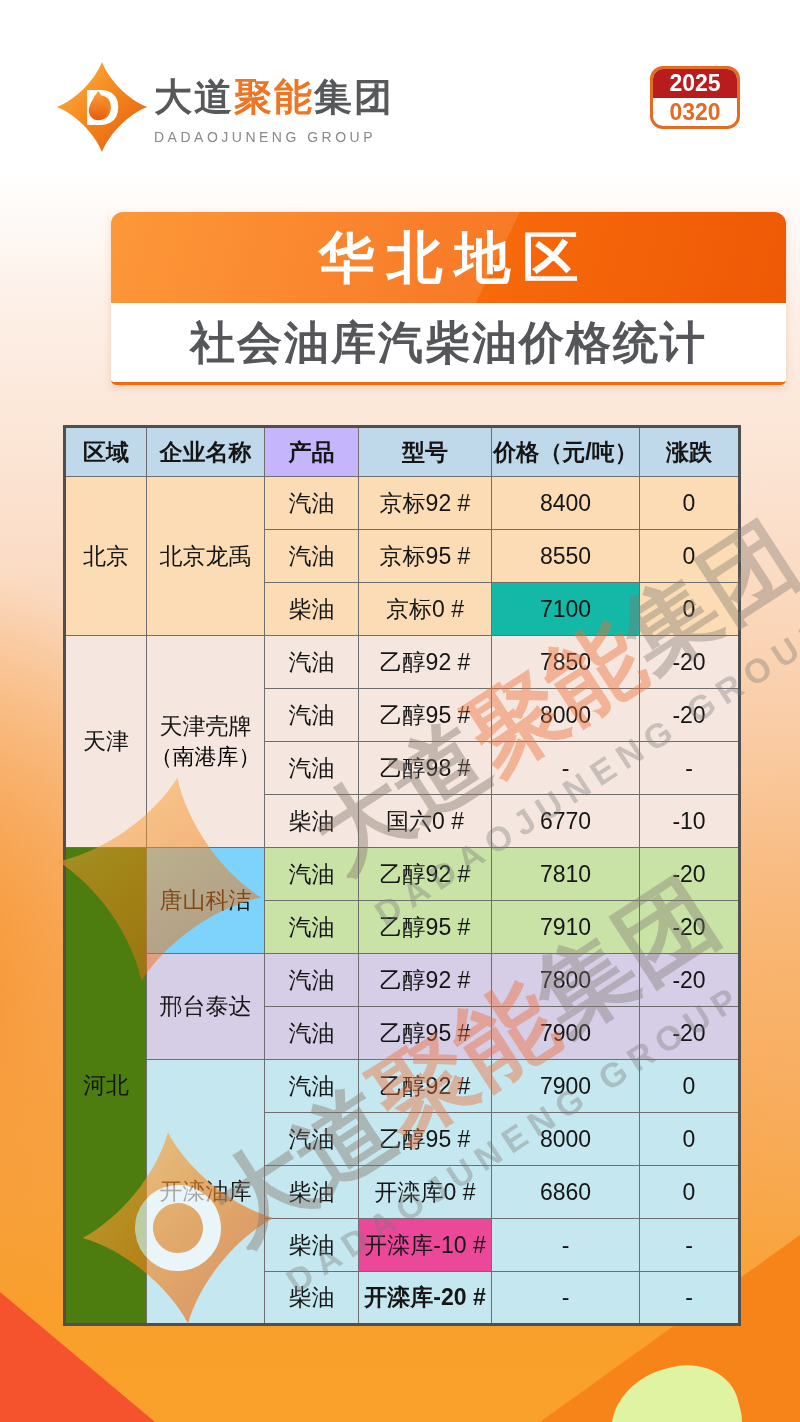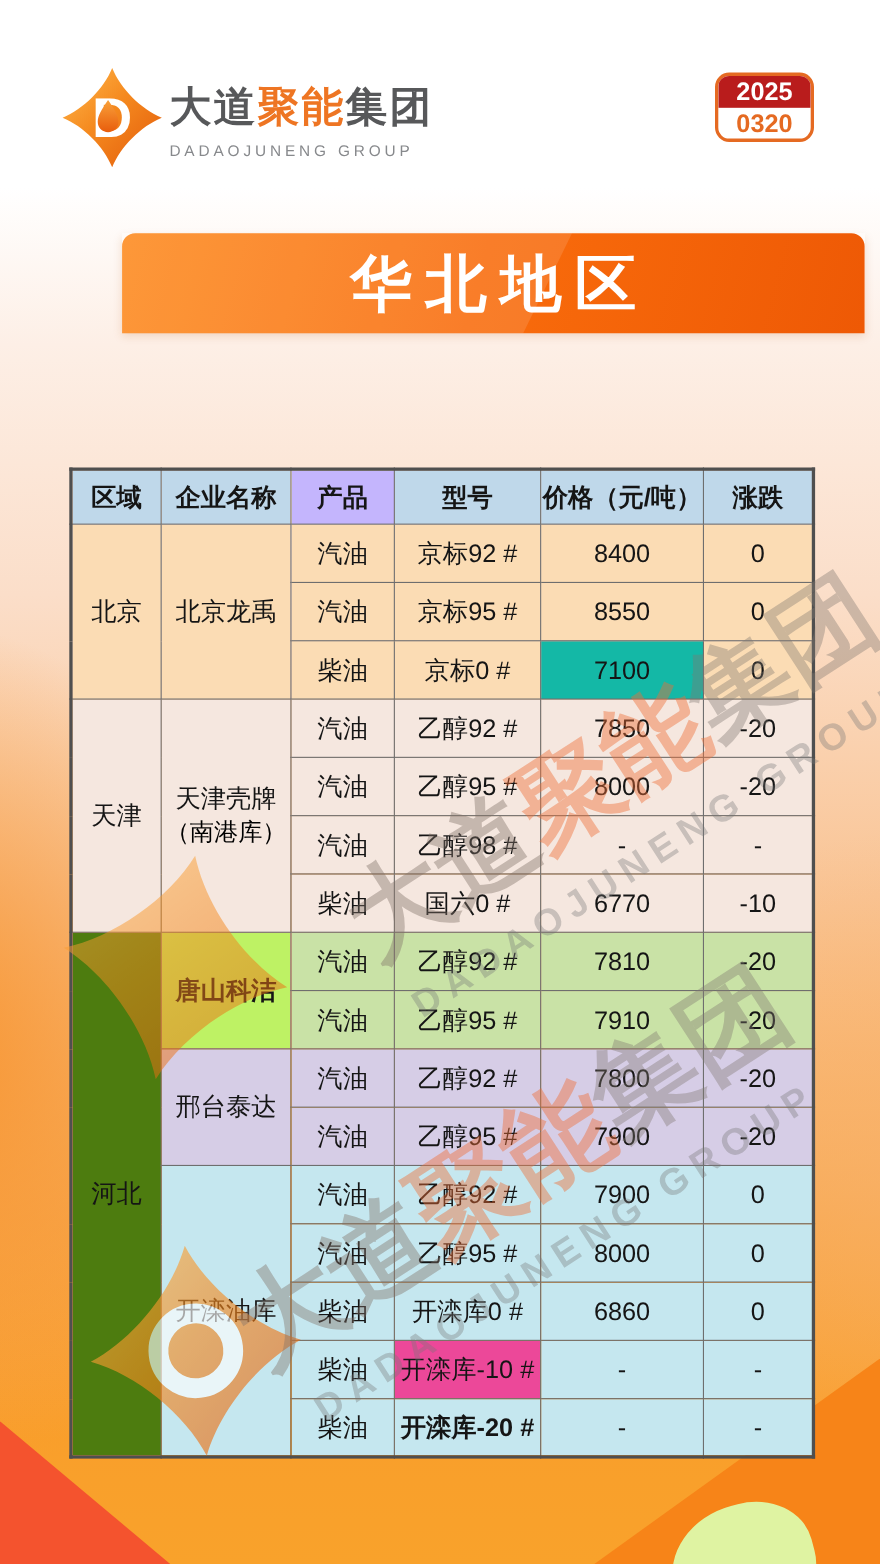--- a/index.html
+++ b/index.html
@@ -109,20 +109,21 @@
 
 <div class="abs date-badge">
   <div class="date-top">2025</div>
   <div class="date-bottom">0320</div>
 </div>
 
 <div class="abs title-card">
   <div class="title-top">
     <div class="txt">华北地区</div>
   </div>
+  <div class="title-bottom">社会油库汽柴油价格统计</div>
 </div>
 
 <div class="abs table-wrap">
   <table>
     <colgroup>
       <col style="width:82px">
         <col style="width:118px">
         <col style="width:94px">
       <col style="width:133px">
         <col style="width:148px">
@@ -185,21 +186,21 @@
           <td style="background: rgb(245, 231, 223);">-</td>
         </tr>
         <tr>
           <td style="background: rgb(245, 231, 223);">柴油</td>
           <td style="background: rgb(245, 231, 223);">国六0 #</td>
           <td style="background: rgb(245, 231, 223);">6770</td>
           <td style="background: rgb(245, 231, 223);">-10</td>
         </tr>
         <tr>
           <td rowspan="9" style="background: #4d7c0f;">河北</td>
-          <td rowspan="2" style="background: #bef264; font-weight: bold;">
+          <td rowspan="2" style="background: #7dd3fc;">
             <div>唐山科洁</div>
           </td>
           <td style="background: rgb(201, 226, 166);">汽油</td>
           <td style="background: rgb(201, 226, 166);">乙醇92 #</td>
           <td style="background: rgb(201, 226, 166);">7810</td>
           <td style="background: rgb(201, 226, 166);">-20</td>
         </tr>
         <tr>
           <td style="background: rgb(201, 226, 166);">汽油</td>
           <td style="background: rgb(201, 226, 166);">乙醇95 #</td>

